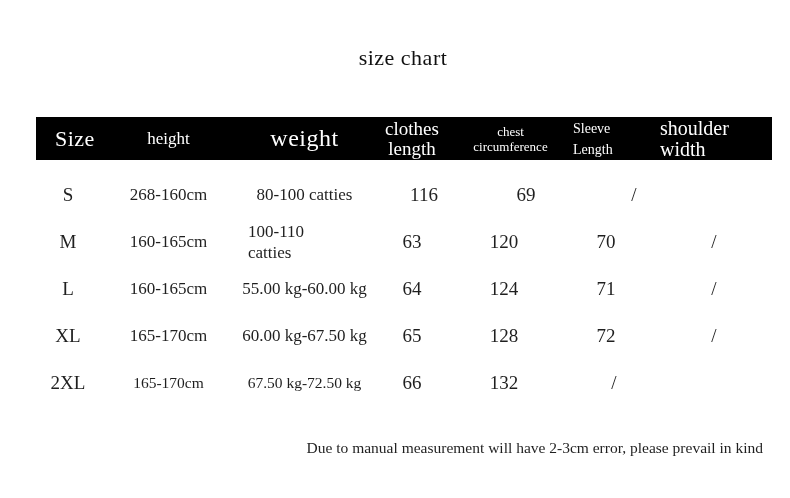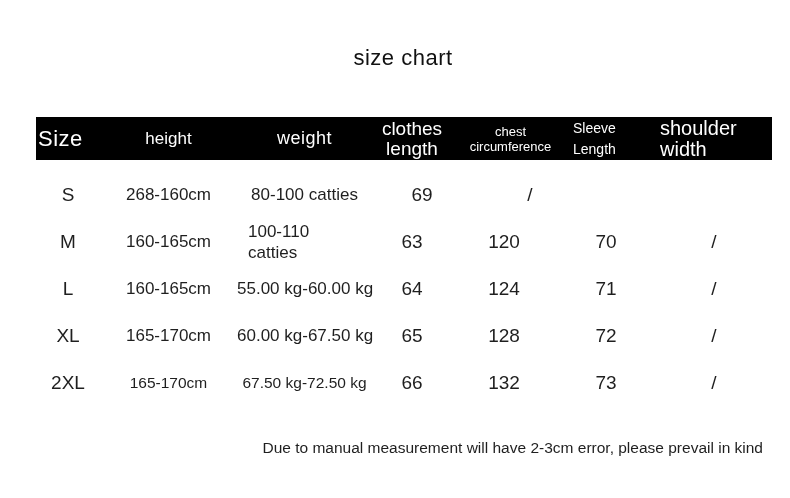--- a/index.html
+++ b/index.html
@@ -2,21 +2,21 @@
 <html style="--page-bg: #ffffff; --header-bg: #000000; --header-text: #ffffff; --body-text: #1f1f1f; --title-text: #111111;"><head>
 <meta charset="utf-8">
 <style>
   * { margin: 0; padding: 0; box-sizing: border-box; }
   html, body { background: #ffffff; }
   .page {
     position: relative;
     width: 790px;
     height: 468px;
     background: var(--page-bg, #ffffff);
-    font-family: Liberation Sans, sans-serif;
+    font-family: Liberation Serif, serif;
     overflow: hidden;
   }
   .title {
     position: absolute;
     top: 45px;
     left: 16px;
     right: 0;
     text-align: center;
     font-size: 22px;
     letter-spacing: 0.5px;
@@ -36,23 +36,23 @@
     color: var(--header-text, #ffffff);
   }
   .hcell { white-space: pre-line; }
   .c0 { width: 64px; }
   .c1 { width: 137px; }
   .c2 { width: 135px; }
   .c3 { width: 80px; }
   .c4 { width: 104px; }
   .c5 { width: 100px; }
   .c6 { width: 116px; }
-  .hc0 { font-size: 22px; padding-left: 2px; text-align: left; letter-spacing: 0.5px; }
+  .hc0 { font-size: 22px; padding-left: 19px; text-align: left; letter-spacing: 0.5px; }
   .hc1 { font-size: 17px; text-align: center; }
-  .hc2 { font-size: 18px; text-align: center; letter-spacing: 0.5px; }
+  .hc2 { font-size: 24px; text-align: center; letter-spacing: 0.5px; }
   .hc3 { font-size: 19px; line-height: 20px; text-align: center; }
   .hc4 { font-size: 13px; line-height: 15px; text-align: center; padding-left: 13px; }
   .hc5 { font-size: 14px; line-height: 21px; text-align: left; padding-left: 17px; }
   .hc6 { font-size: 20px; line-height: 21px; text-align: left; padding-left: 4px; }
   .rows { margin-top: 11px; }
   .row {
     display: flex;
     align-items: center;
     height: 47px;
     color: var(--body-text, #1f1f1f);
@@ -98,20 +98,21 @@
       <div class="hcell c6 hc6">shoulder
 width</div>
     </div>
 
     <div class="rows">
 
       <div class="row">
         <div class="cell c0">S</div>
         <div class="cell c1">268-160cm</div>
         <div class="cell c2">80-100 catties</div>
+        <div class="cell c4">116</div>
         <div class="cell c5">69</div>
         <div class="cell c6">/</div>
       </div>
 
       <div class="row">
         <div class="cell c0">M</div>
         <div class="cell c1">160-165cm</div>
         <div class="cell c2 wrap-left">100-110
 catties</div>
         <div class="cell c3">63</div>
@@ -139,21 +140,20 @@
         <div class="cell c5">72</div>
         <div class="cell c6">/</div>
       </div>
 
       <div class="row row-2xl">
         <div class="cell c0">2XL</div>
         <div class="cell c1 nowrap">165-170cm</div>
         <div class="cell c2 nowrap">67.50 kg-72.50 kg</div>
         <div class="cell c3">66</div>
         <div class="cell c4">132</div>
-        <div class="cell c5">73</div>
         <div class="cell c6">/</div>
       </div>
 
     </div>
   </div>
 
   <div class="footer">Due to manual measurement will have 2-3cm error, please prevail in kind</div>
 
 </div>
 

